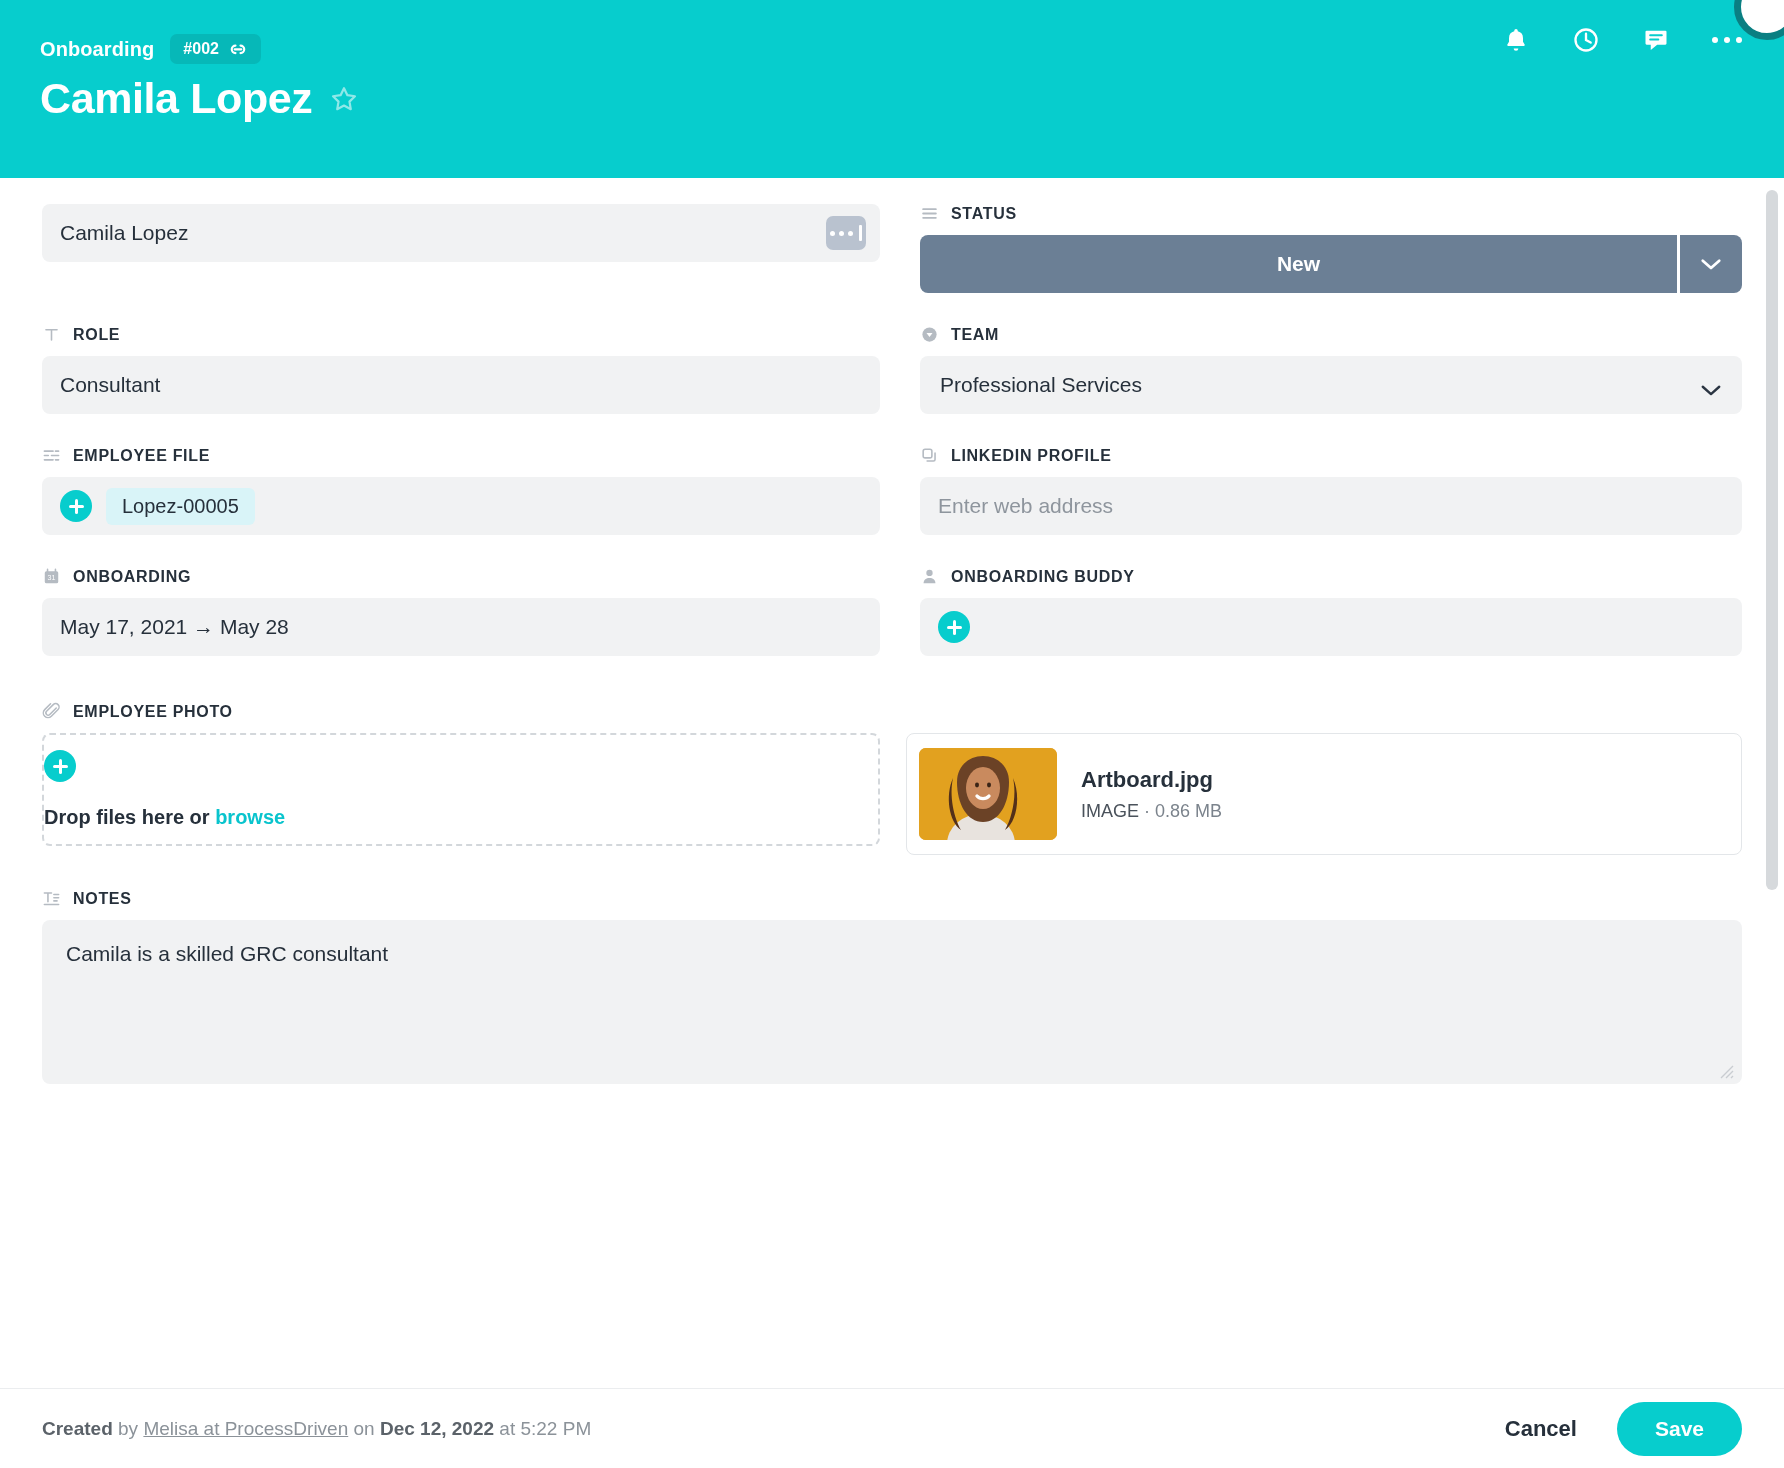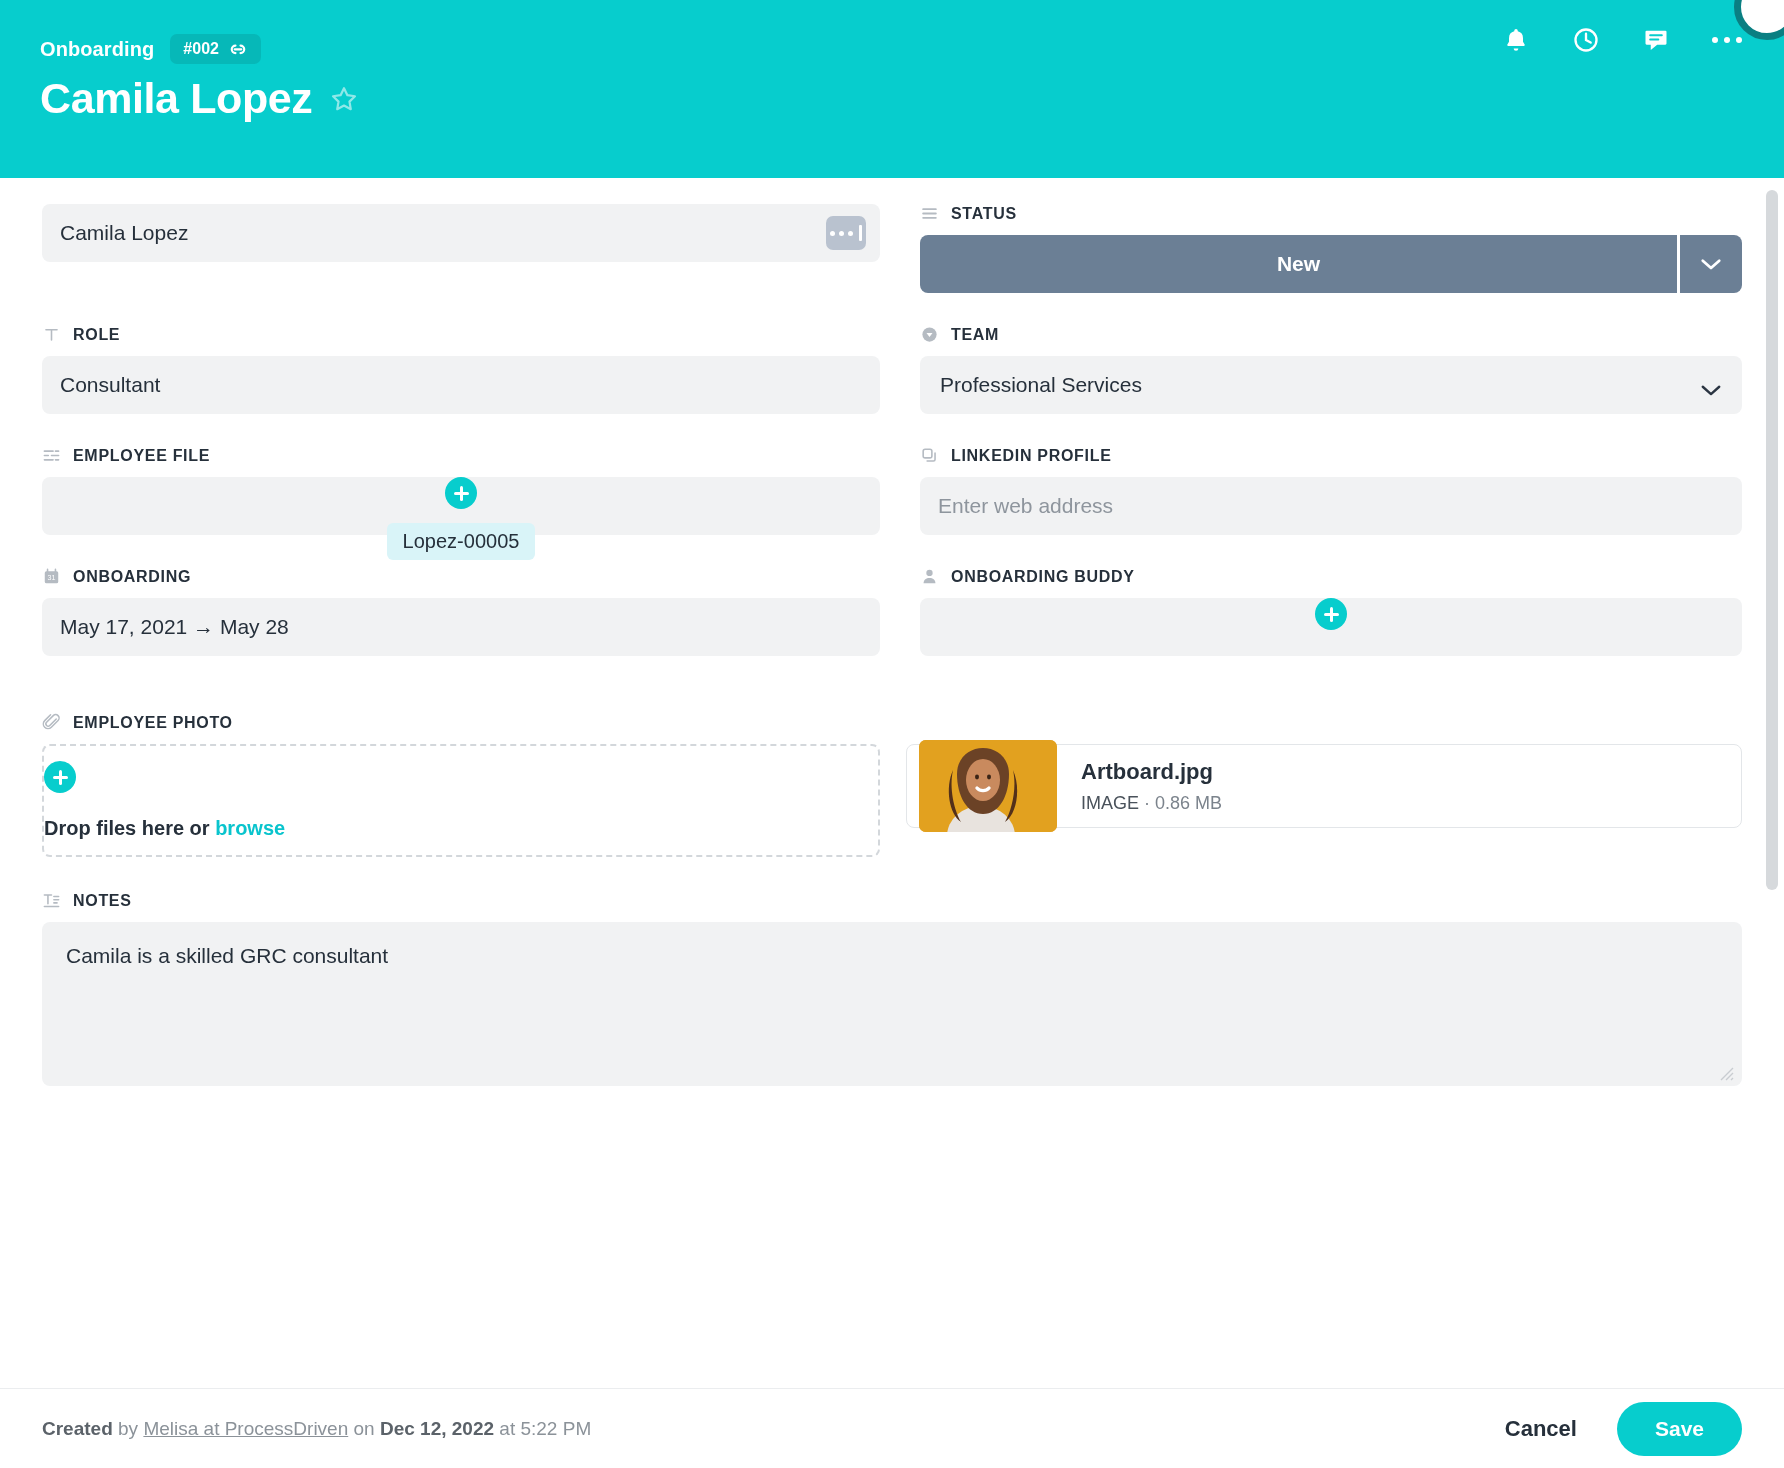--- a/index.html
+++ b/index.html
@@ -104,21 +104,21 @@
 
   .select {
     background:#f1f2f3; border-radius:8px; height:58px;
     display:flex; align-items:center; padding: 0 20px;
     font-size:21px; color:#26303b; cursor:pointer;
   }
   .select .sp { flex:1; }
   .caret-dark { width:22px; height:14px; color:#2b3542; }
 
   
-  .tagfield { background:#f1f2f3; border-radius:8px; height:58px; display:flex; align-items:center; padding: 0 18px; gap: 14px; flex-direction: column; }
+  .tagfield { background:#f1f2f3; border-radius:8px; height:58px; display:flex; align-items:center; padding: 0 18px; gap: 14px; }
   .plus {
     width: 32px; height:32px; border-radius:50%; background:#07CDCD;
     display:flex; align-items:center; justify-content:center; cursor:pointer; flex:0 0 32px;
   }
   .plus:before { content:""; position:absolute; }
   .plus .pv { width:3px; height:15px; background:#fff; border-radius:2px; position:absolute; }
   .plus .ph2 { width:15px; height:3px; background:#fff; border-radius:2px; position:absolute; }
   .plus-wrap { position:relative; width:32px; height:32px; display:flex; align-items:center; justify-content:center; }
   .tag {
     background:#d9f4f8; border-radius:6px; padding: 7px 16px;
@@ -128,21 +128,21 @@
   
   .photo-row { display:grid; grid-template-columns: 838px 1fr; column-gap: 26px; }
   .dropzone {
     border: 2px dashed #d3d7db; border-radius: 8px;
     height: 113px; display:flex; flex-direction:column;
     align-items:flex-start; justify-content:center; gap: 24px; cursor:pointer;
   }
   .dz-text { font-size: 20px; color:#26303b; font-weight:700; }
   .dz-text .browse { color:#09c4cd; }
   .filecard {
-    border:1px solid #e3e6e9; border-radius:8px; height:84px;
+    border:1px solid #e3e6e9; border-radius:8px; height:122px;
     display:flex; align-items:center; gap:24px; padding: 10px 12px; cursor:pointer;
   }
   .thumb { width: 138px; height: 92px; border-radius:7px; overflow:hidden; flex:0 0 138px; position:relative; background:#e0a022; }
   .fname { font-size: 22px; font-weight:700; color:#26303b; margin-bottom:8px; }
   .fmeta { font-size: 18px; color:#7b838c; }
   .fmeta b { color:#4a525b; font-weight:400; }
 
   
   .notes-box {
     background:#f1f2f3; border-radius:8px; height: 164px;
@@ -367,21 +367,21 @@
           <span class="plus-wrap">
             <span class="plus">
               <span class="pv"></span>
                 <span class="ph2"></span>
             </span>
           </span>
         </div>
       </div>
     </div>
 
-    <div class="field" style="margin-top:25px;">
+    <div class="field" style="margin-top:14px;">
       <div class="flabel">
         <span class="licon">
           <svg viewBox="0 0 24 24" fill="none" stroke="#b5bbc2" stroke-width="1.9" stroke-linecap="round">
               <path d="M18 7.5l-8.2 8.2a2.8 2.8 0 0 1-4-4l8.4-8.4a4.3 4.3 0 0 1 6.1 6.1l-8.5 8.5a5.9 5.9 0 0 1-8.4-8.3l7.4-7.4"></path>
             </svg>
         </span>
         <span class="txt">EMPLOYEE PHOTO</span>
       </div>
       <div class="photo-row">
         <div class="dropzone">

